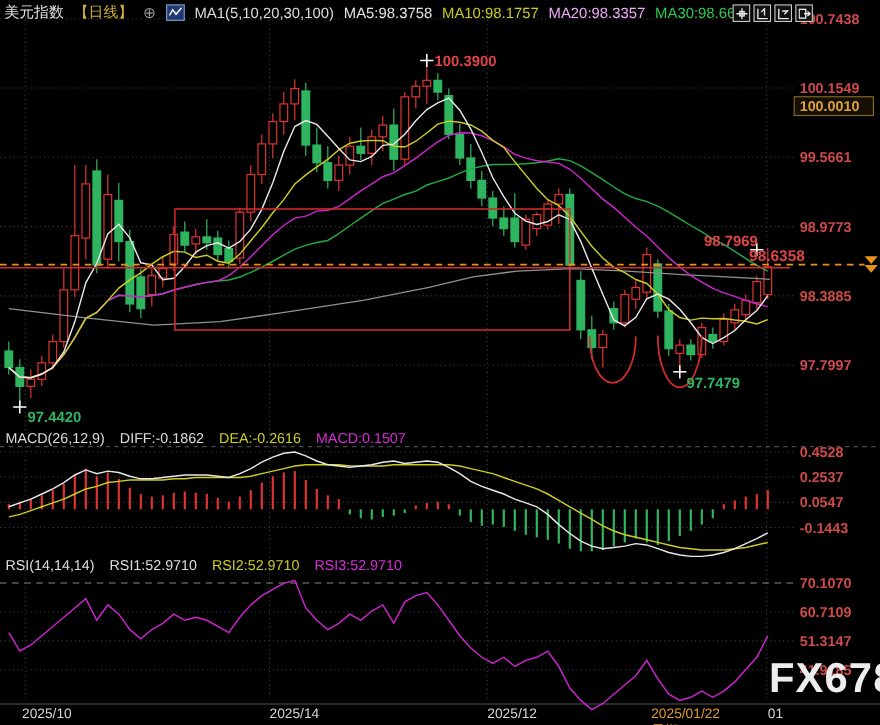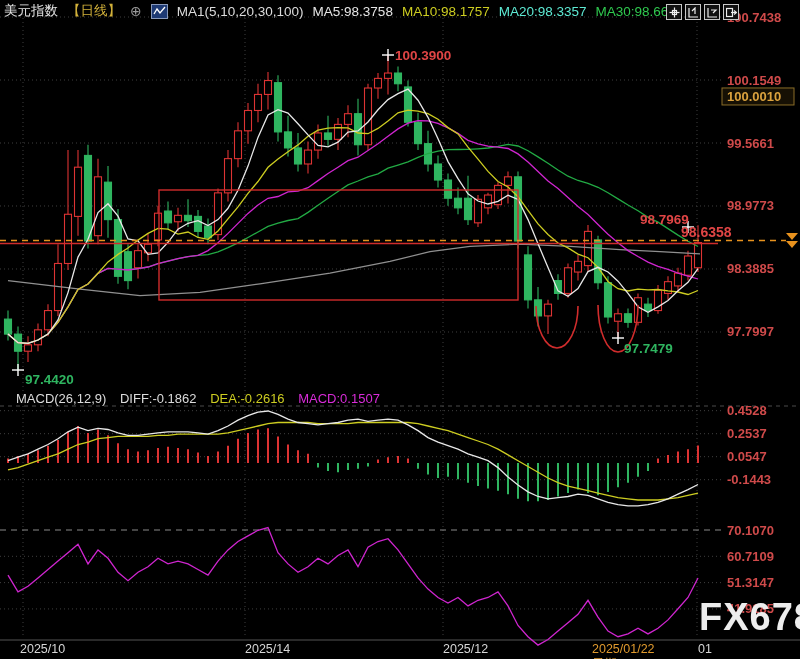--- a/index.html
+++ b/index.html
@@ -7,28 +7,28 @@
           font-family:"Liberation Sans","DejaVu Sans",sans-serif;}
   svg text{font-family:"Liberation Sans","DejaVu Sans",sans-serif;}
   .hdr{position:absolute;top:2px;left:4px;display:flex;align-items:center;gap:9px;
        font-size:13.5px;white-space:nowrap;z-index:5;text-align:center;}
   .hdr .sym{color:#e2e2e2;}
   .hdr .per{color:#d2b13a;font-family:Liberation Mono, monospace;}
   .hdr .plus{color:#9a9a9a;font-size:14px;}
   .hdr .ma-set{color:#dcdcdc;}
   .hdr .ma5{color:#e6e6e6;}
   .hdr .ma10{color:#cdcd21;}
-  .hdr .ma20{color:#5eead4;}
+  .hdr .ma20{color:#f0abfc;}
   .hdr .ma30{color:#2fc94f;}
   .mini-icon{display:inline-block;width:15px;height:13px;background:#1e3a74;border:1px solid #8899bb;
              position:relative;}
   .toolbar{position:absolute;top:4px;left:666px;display:flex;gap:3px;z-index:5;}
   .tool{width:14px;height:14px;border:1px solid #c8c8c8;background:#111;display:flex;
         align-items:center;justify-content:center;}
-  .indrow{position:absolute;left:16px;font-size:13px;white-space:nowrap;z-index:5;}
+  .indrow{position:absolute;left:5px;font-size:13px;white-space:nowrap;z-index:5;}
   .indrow .w{color:#dcdcdc;}
   .indrow .y{color:#cdcd21;}
   .indrow .m{color:#d92bd9;}
   .indrow span{margin-right:10px;}
   #macd-row{top:391px;}
   #rsi-row{top:506px;}
   .xaxis{position:absolute;top:641px;left:0;width:648px;height:18px;font-size:12.5px;z-index:5;}
   .xaxis span{position:absolute;top:1px;}
   .xaxis .month{color:#d6d6d6;}
   .xaxis .hl{color:#e09a2e;}
@@ -376,20 +376,26 @@
     </span>
   </div>
 
   <div class="indrow" id="macd-row">
     <span class="w">MACD(26,12,9)</span>
     <span class="w">DIFF:-0.1862</span>
     <span class="y">DEA:-0.2616</span>
     <span class="m">MACD:0.1507</span>
   </div>
 
+  <div class="indrow" id="rsi-row">
+    <span class="w">RSI(14,14,14)</span>
+    <span class="w">RSI1:52.9710</span>
+    <span class="y">RSI2:52.9710</span>
+    <span class="m">RSI3:52.9710</span>
+  </div>
 
   <div class="xaxis">
     <span class="month" style="left:20px">2025/10</span>
     <span class="month" style="left:245px">2025/14</span>
     <span class="month" style="left:443px">2025/12</span>
     <span class="hl" style="left:592px">2025/01/22 星期一</span>
     <span class="month" style="left:698px">01</span>
   </div>
 
   <div class="watermark">FX678</div>

